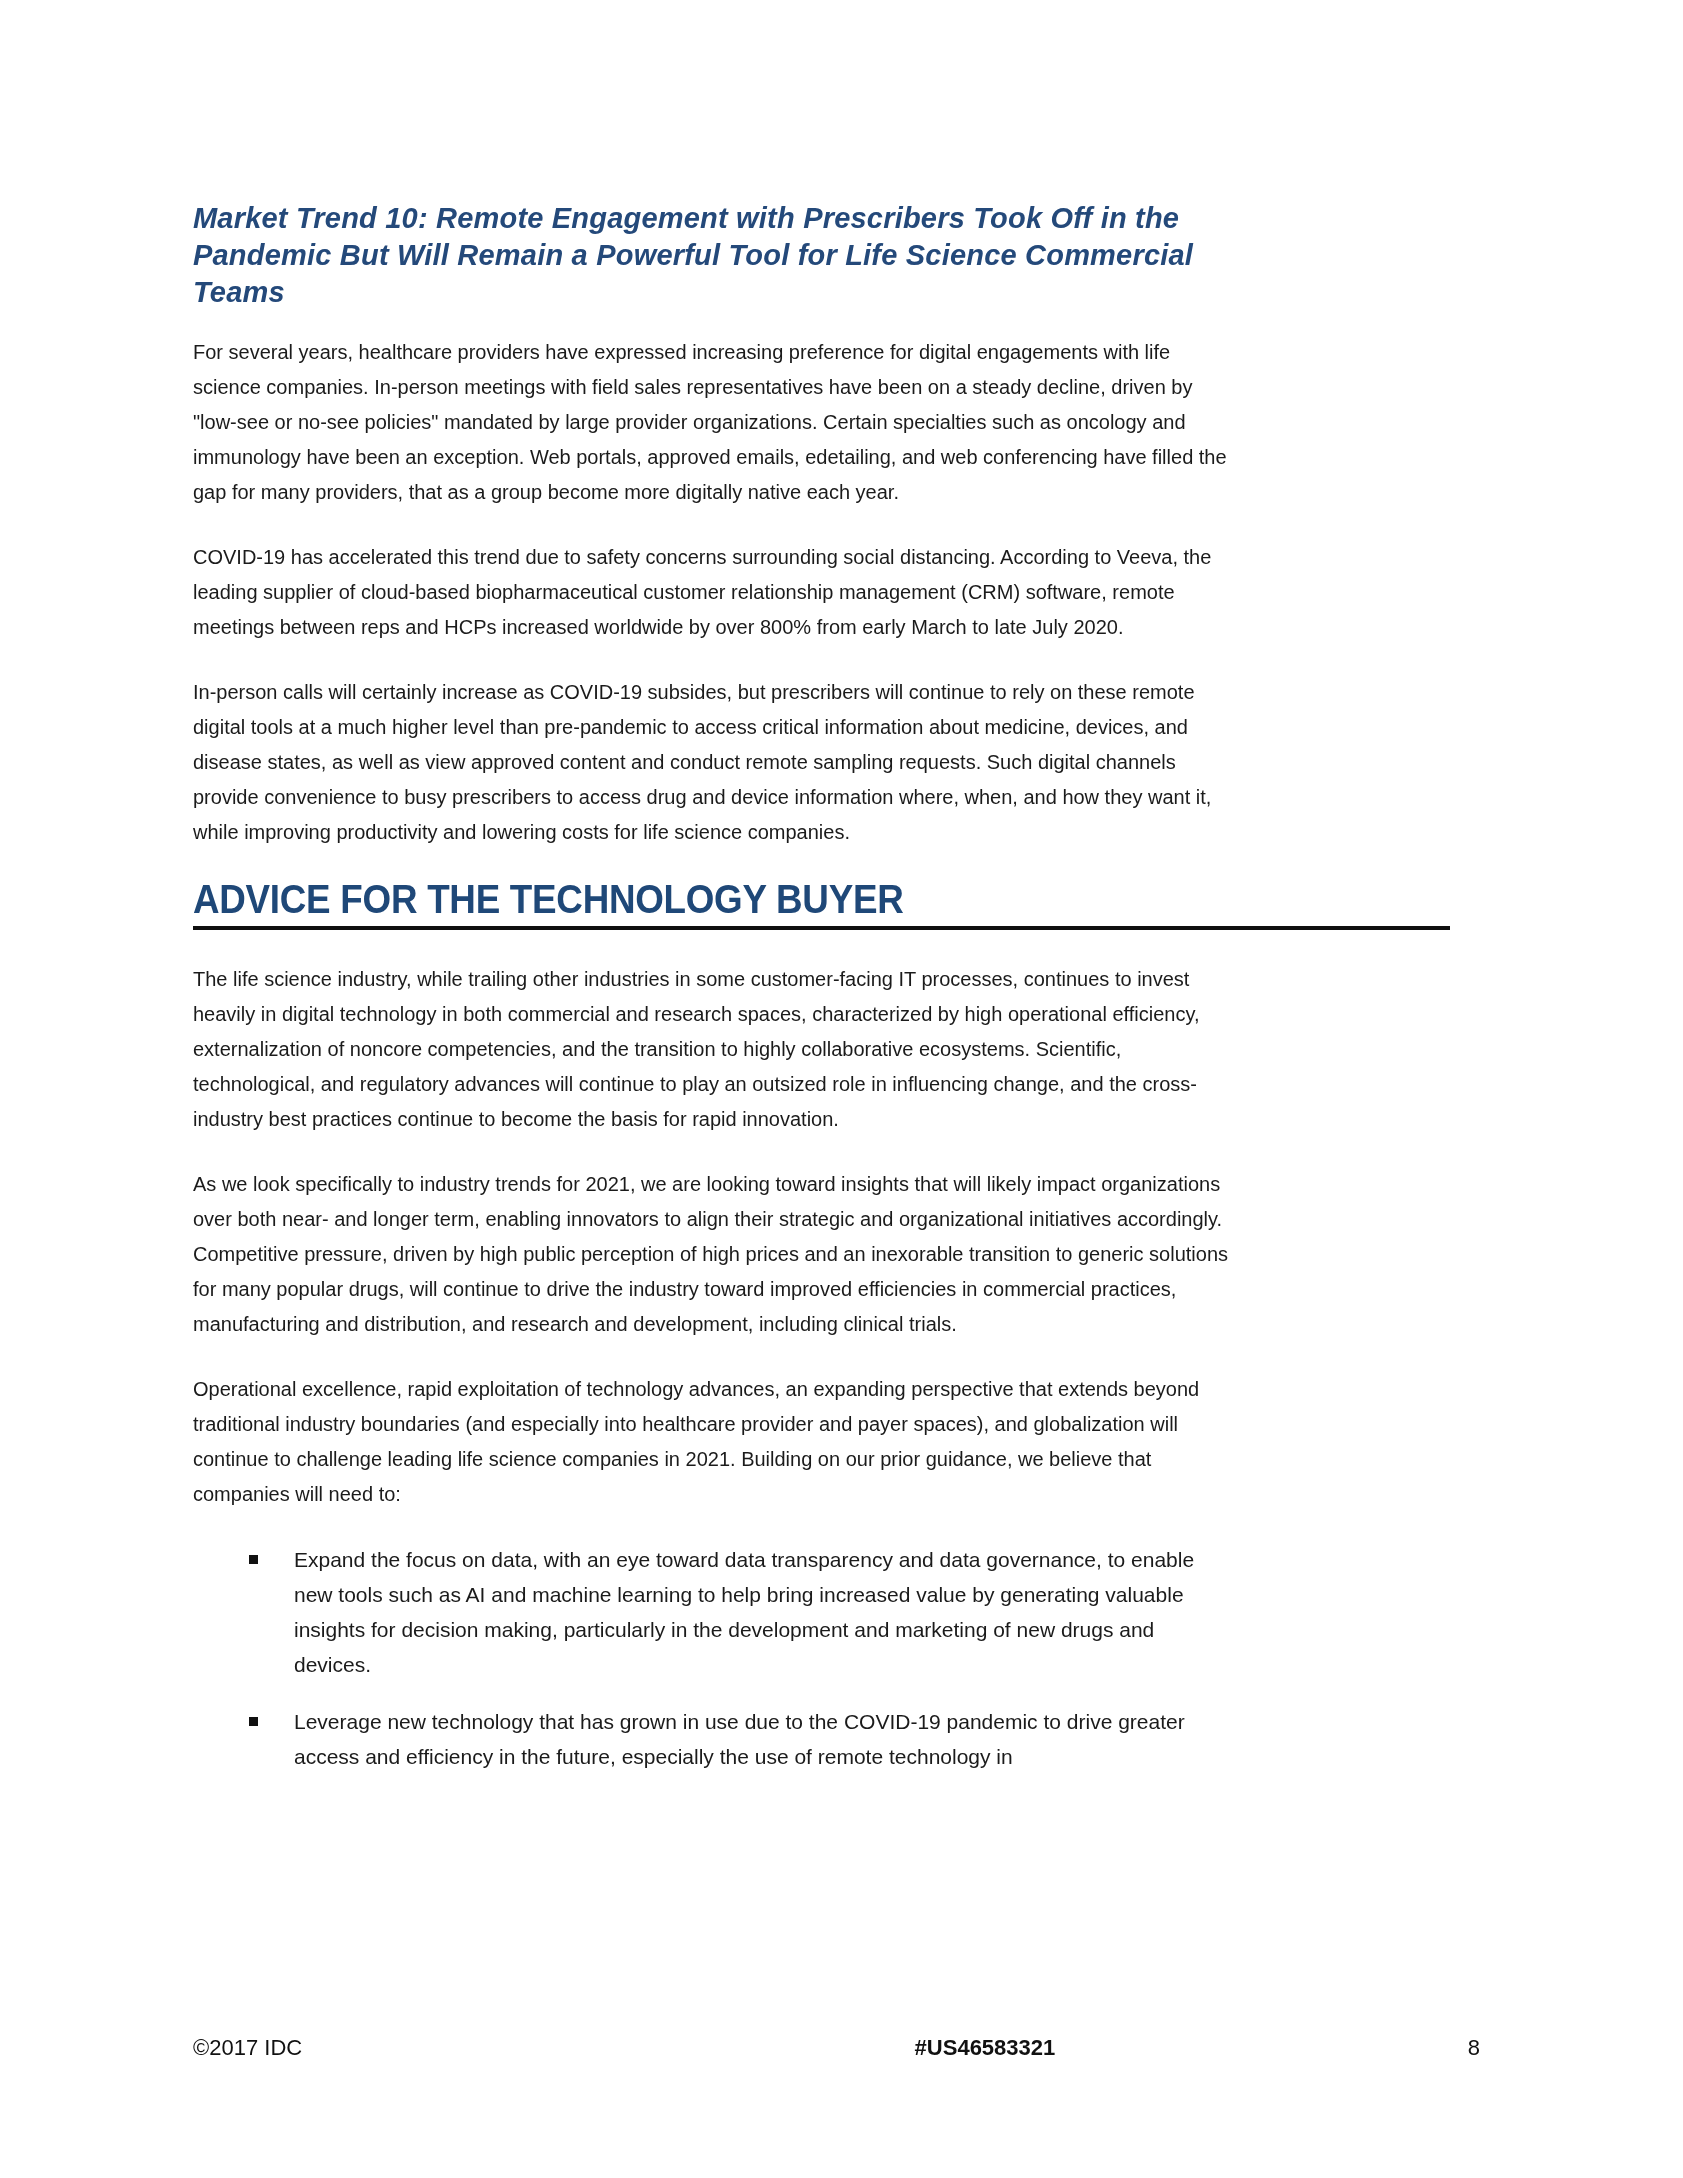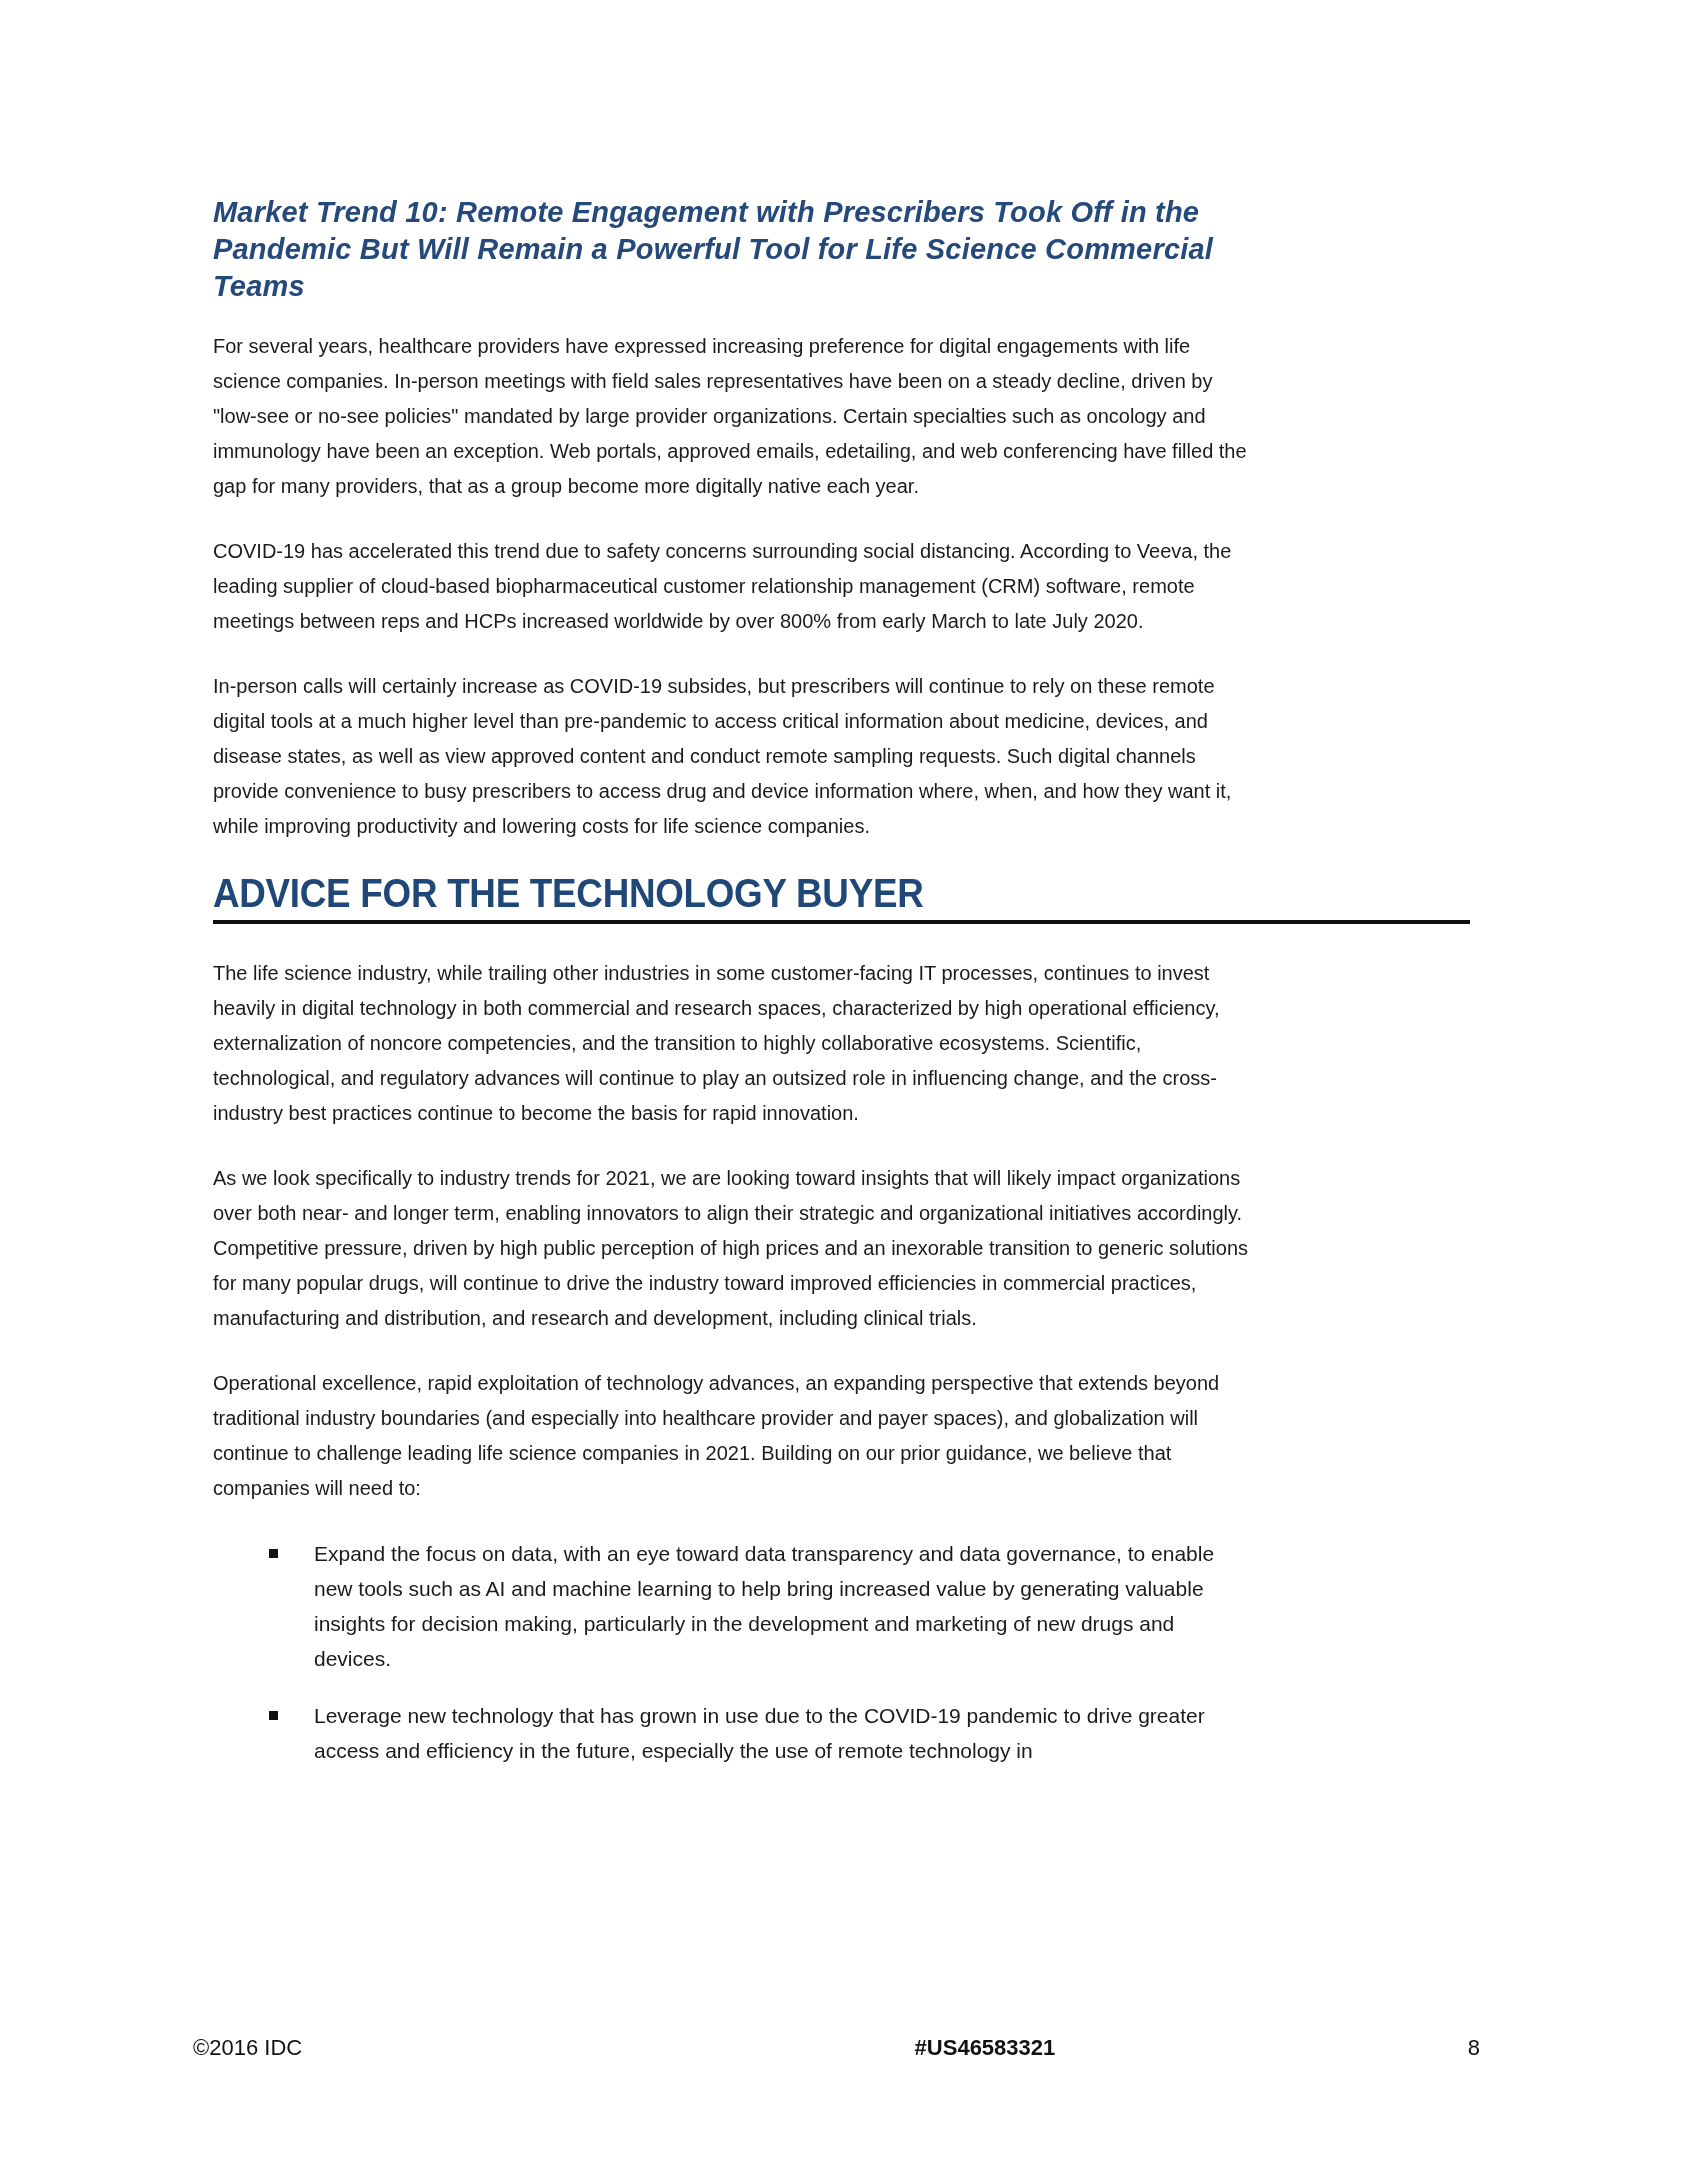--- a/index.html
+++ b/index.html
@@ -11,23 +11,22 @@
     width: 1683px;
     height: 2178px;
     position: relative;
     font-family: "Liberation Sans", sans-serif;
     color: #1b1b1b;
     overflow: hidden;
   }
   .content {
     position: absolute;
     left: 193px;
-    top: 194px;
+    top: 200px;
     width: 1047px;
-    margin-left: 20px;
   }
   .trend-heading {
     font-size: 29px;
     line-height: 37px;
     font-style: italic;
     font-weight: bold;
     color: #24497A;
     letter-spacing: 0.2px;
     margin: 0 0 24px 0;
   }
@@ -124,17 +123,17 @@
     </li>
     <li class="advice-item">
       <span class="bullet-icon"></span>
       <span class="bullet-text">Leverage new technology that has grown in use due to the COVID-19 pandemic to drive greater access and efficiency in the future, especially the use of remote technology in</span>
     </li>
   </ul>
 
 </div>
 
 <div class="page-footer">
-  <span class="footer-left">©2016 IDC</span>
+  <span class="footer-left">©2017 IDC</span>
   <span class="footer-center">#US46583321</span>
   <span class="footer-right">8</span>
 </div>
 
 
 </body></html>

